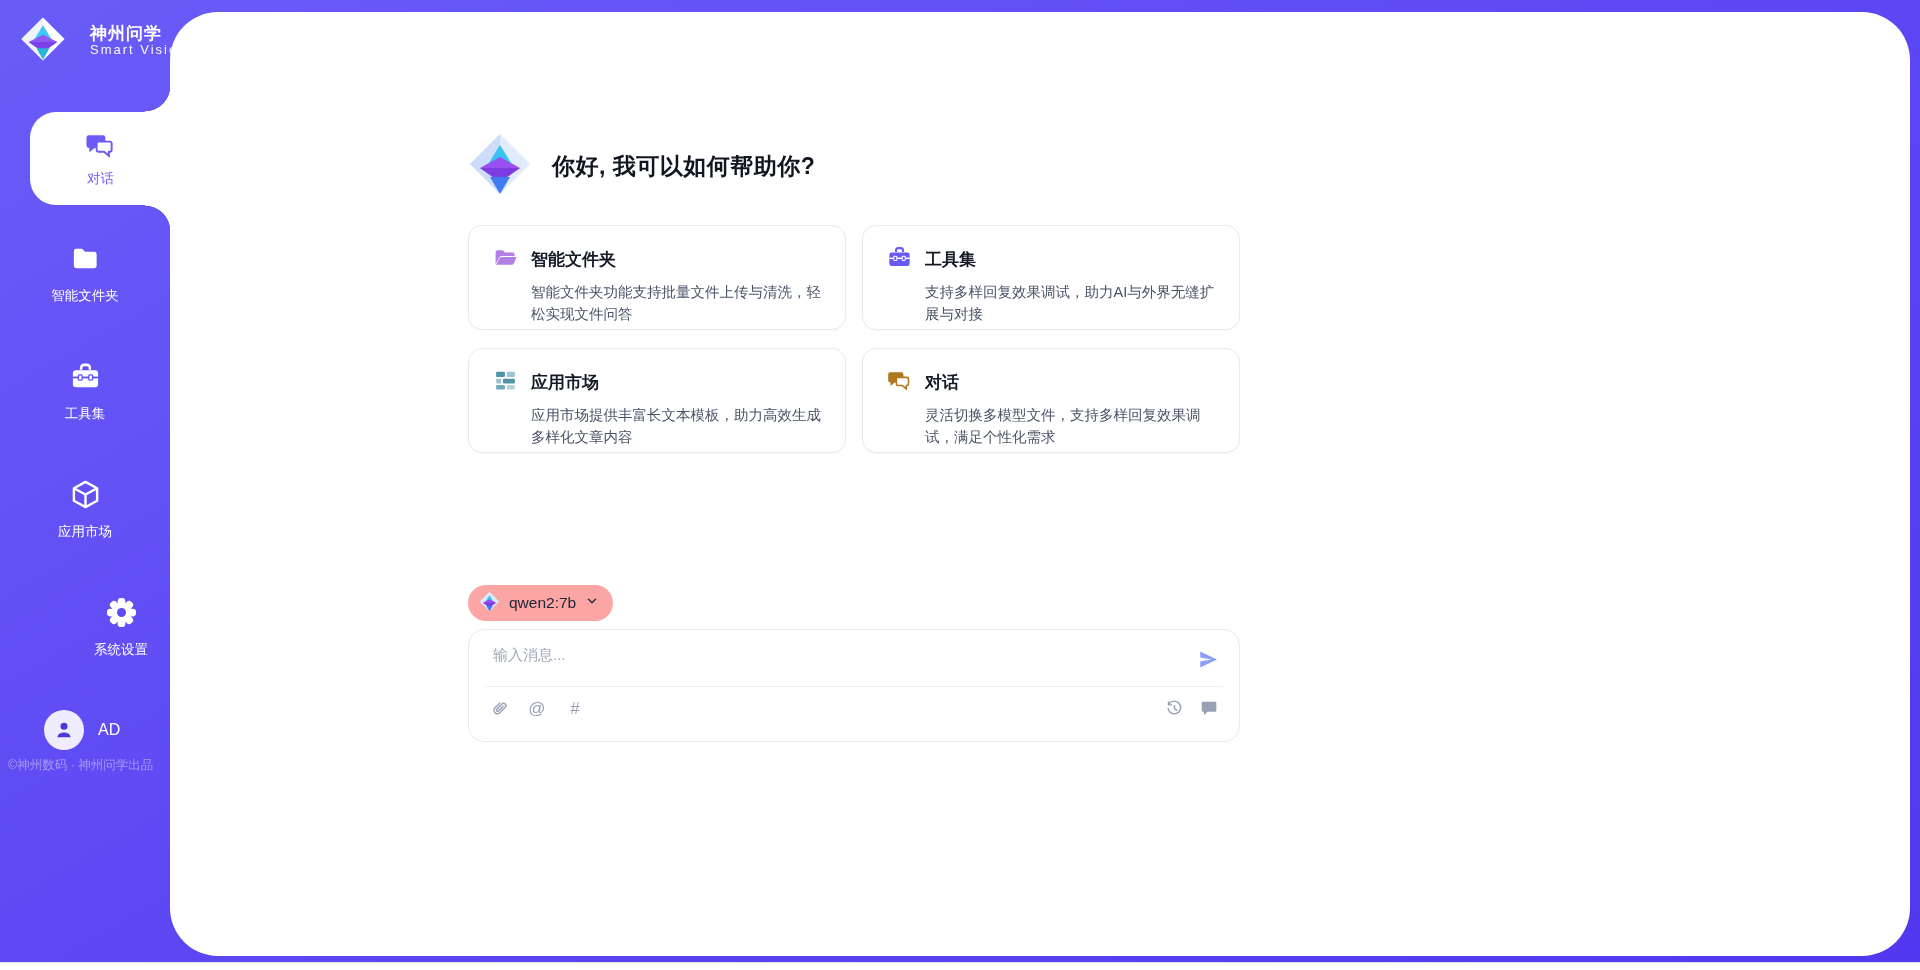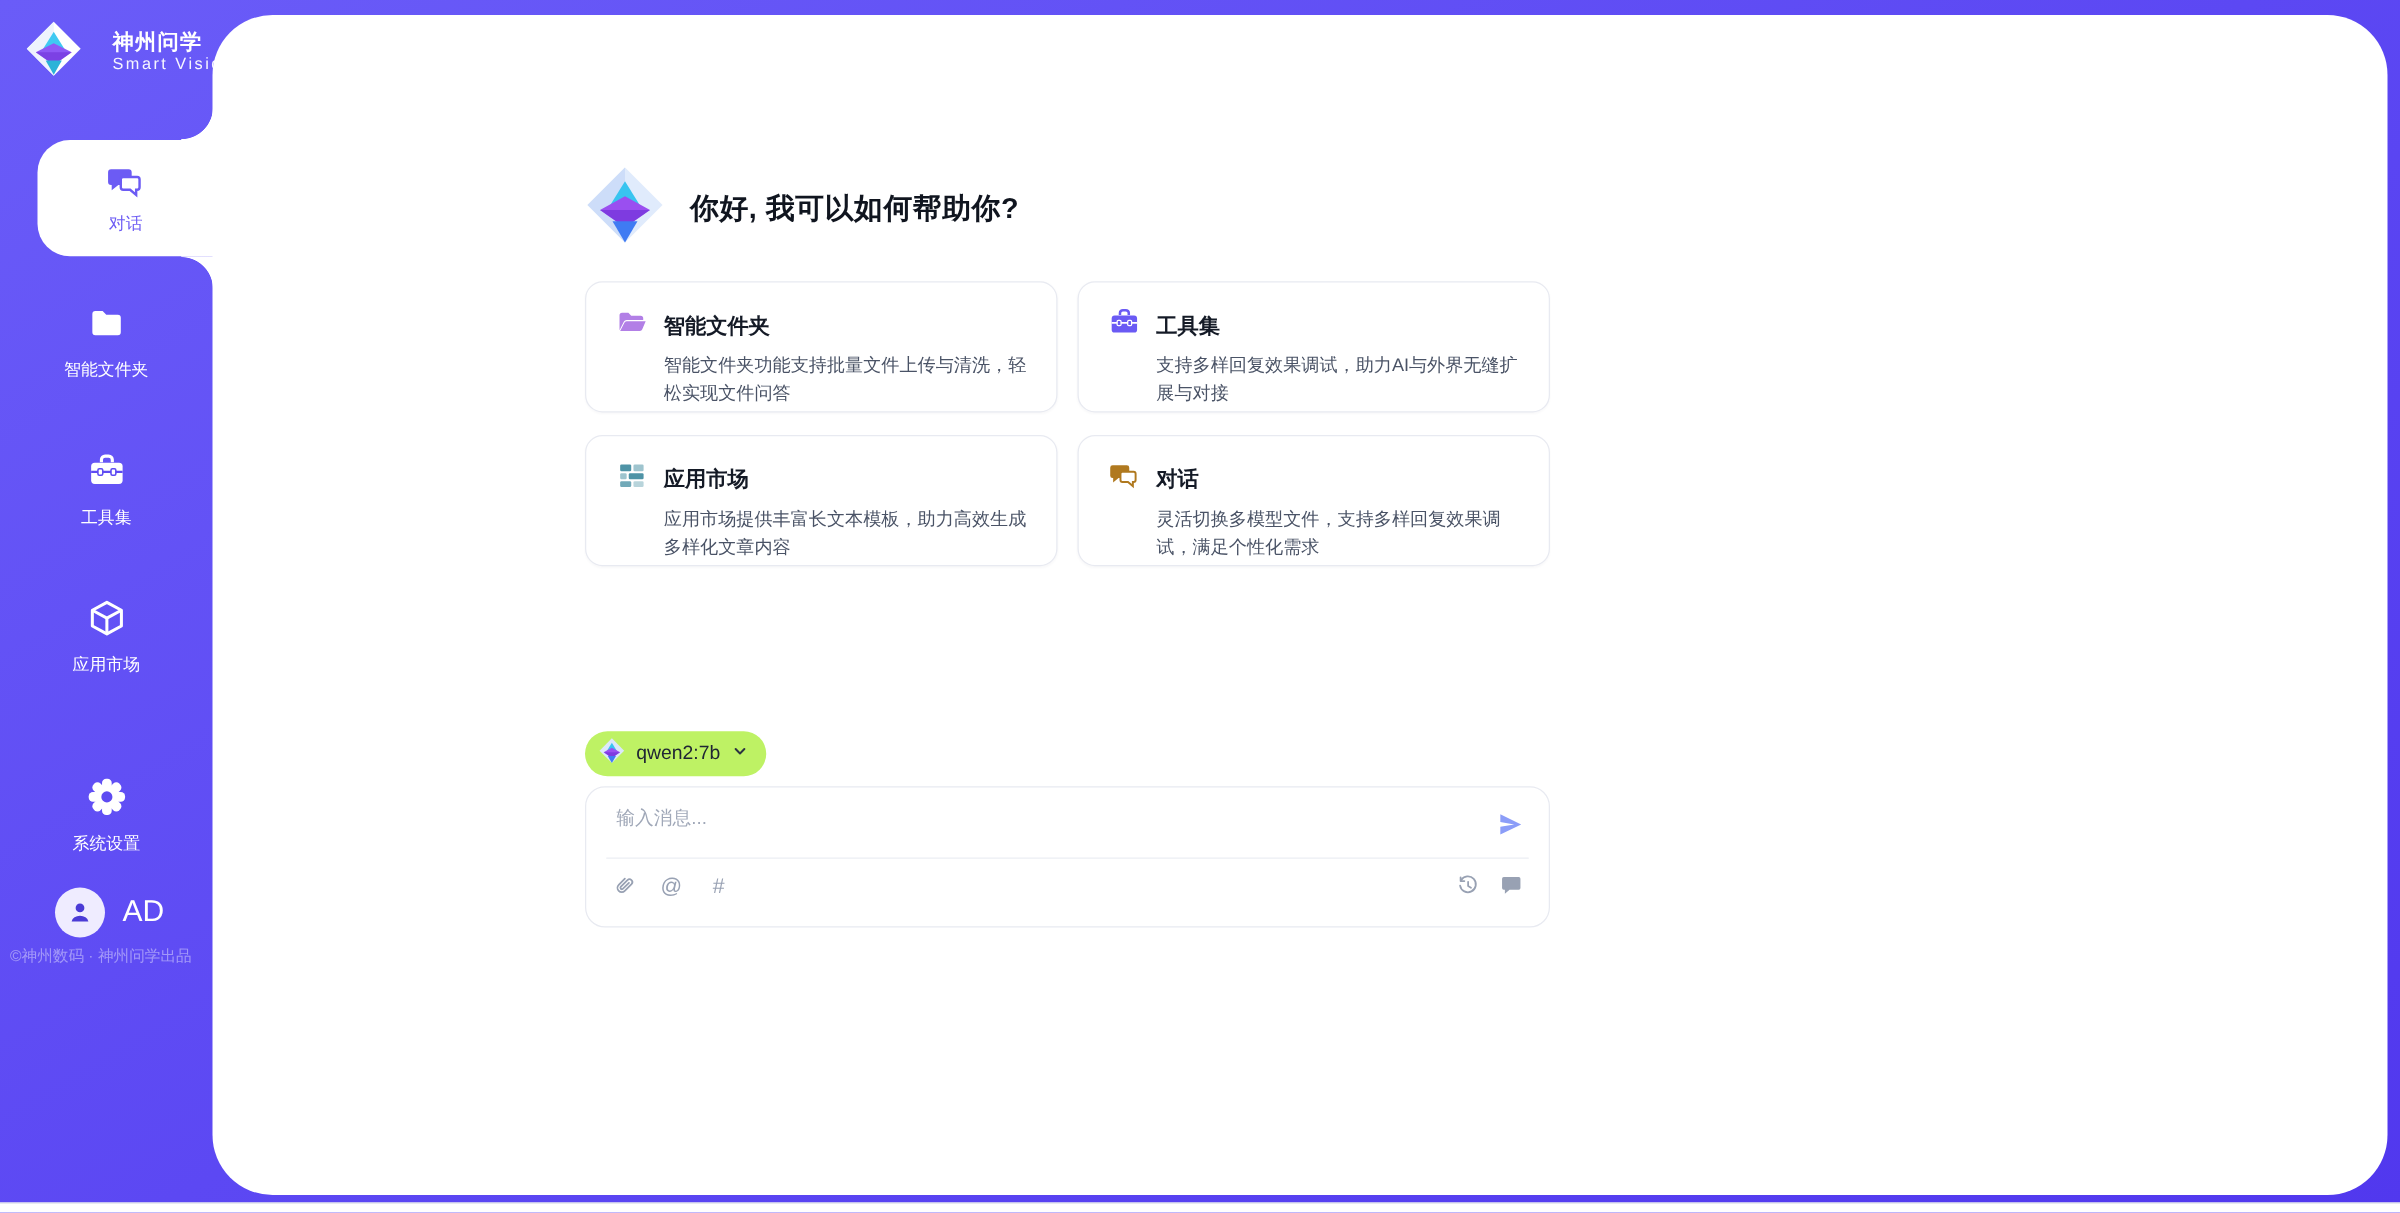--- a/index.html
+++ b/index.html
@@ -23,40 +23,40 @@
   
   .brand { position:absolute; left:20px; top:16px; display:flex; align-items:center; gap:24px; z-index:2; }
   .brand-text { color:#fff; line-height:1.15; }
   .brand-name { font-size:17px; font-weight:bold; letter-spacing:1px; }
   .brand-sub  { font-size:13px; letter-spacing:2px; opacity:.95; }
 
   .nav-item {
     position:absolute; left:0; width:170px; display:flex; flex-direction:column;
     align-items:center; gap:10px; color:#fff; font-size:13.5px; z-index:2; cursor:pointer;
   }
-  .nav-folder { top:243px; } .nav-tool { top:361px; } .nav-cube { top:479px; } .nav-gear { top:622px; }
+  .nav-folder { top:243px; } .nav-tool { top:361px; } .nav-cube { top:479px; } .nav-gear { top:597px;margin-left:36px; }
 
   .tab-active {
     position:absolute; left:30px; top:112px; width:141px; height:93px;
     background:#fff; border-radius:26px 0 0 26px; z-index:2;
     display:flex; flex-direction:column; align-items:center; justify-content:center; gap:6px;
     color:#6c5bf4; font-size:13.5px; cursor:pointer;
   }
   .tab-active::before {
     content:""; position:absolute; right:0; top:-26px; width:26px; height:26px;
     background:radial-gradient(circle at 0 0, rgba(0,0,0,0) 25px, #fff 25.6px);
   }
   .tab-active::after {
     content:""; position:absolute; right:0; bottom:-26px; width:26px; height:26px;
     background:radial-gradient(circle at 0 100%, rgba(0,0,0,0) 25px, #fff 25.6px);
   }
 
   .user-row { position:absolute; left:44px; top:710px; display:flex; align-items:center; gap:14px; z-index:2; cursor:pointer; }
   .avatar { width:40px; height:40px; border-radius:50%; background:#efecff; display:flex; align-items:center; justify-content:center; }
-  .user-name { color:#fff; font-size:24px; }
+  .user-name { color:#fff; font-size:16px; }
   .copyright { position:absolute; left:8px; top:757px; font-size:12.5px; color:rgba(255,255,255,.42); z-index:2; white-space:nowrap; }
 
   
   .greeting { position:absolute; left:468px; top:132px; display:flex; align-items:center; gap:20px; z-index:2; }
   .greeting-text { font-size:23px; font-weight:bold; color:#10151f; letter-spacing:.5px; }
 
   .cards {
     position:absolute; left:468px; top:225px; width:772px; z-index:2;
     display:grid; grid-template-columns:1fr 1fr; column-gap:16px; row-gap:18px;
   }
@@ -64,21 +64,21 @@
     height:105px; background:#fff; border:1px solid #e8eaf1; border-radius:14px;
     padding:19px 24px; cursor:pointer; box-shadow:0 1px 2px rgba(20,20,60,.03);
   }
   .card-head { display:flex; align-items:center; gap:13px; }
   .card-title { font-size:17px; font-weight:bold; color:#141a26; }
   .card-desc { margin:7px 0 0 38px; font-size:14.5px; line-height:1.55; color:#4a5366; }
 
   .model-pill {
     position:absolute; left:468px; top:585px; height:36px; z-index:2;
     display:inline-flex; align-items:center; gap:9px; padding:0 14px 0 11px;
-    background:#bef264; border-radius:18px; cursor:pointer;
+    background:#fca5a5; border-radius:18px; cursor:pointer;
   }
   .model-name { font-size:15.5px; color:#202634; }
 
   .composer {
     position:absolute; left:468px; top:629px; width:772px; height:113px; z-index:2;
     background:#fff; border:1px solid #e8eaf1; border-radius:16px;
   }
   .composer-top { display:flex; align-items:flex-start; padding:16px 18px 10px 24px; }
   .composer-input { flex:1; border:none; outline:none; font-size:15px; color:#1f2430; background:transparent; font-family:inherit; }
   .composer-input::placeholder { color:#a0a8b8; }

